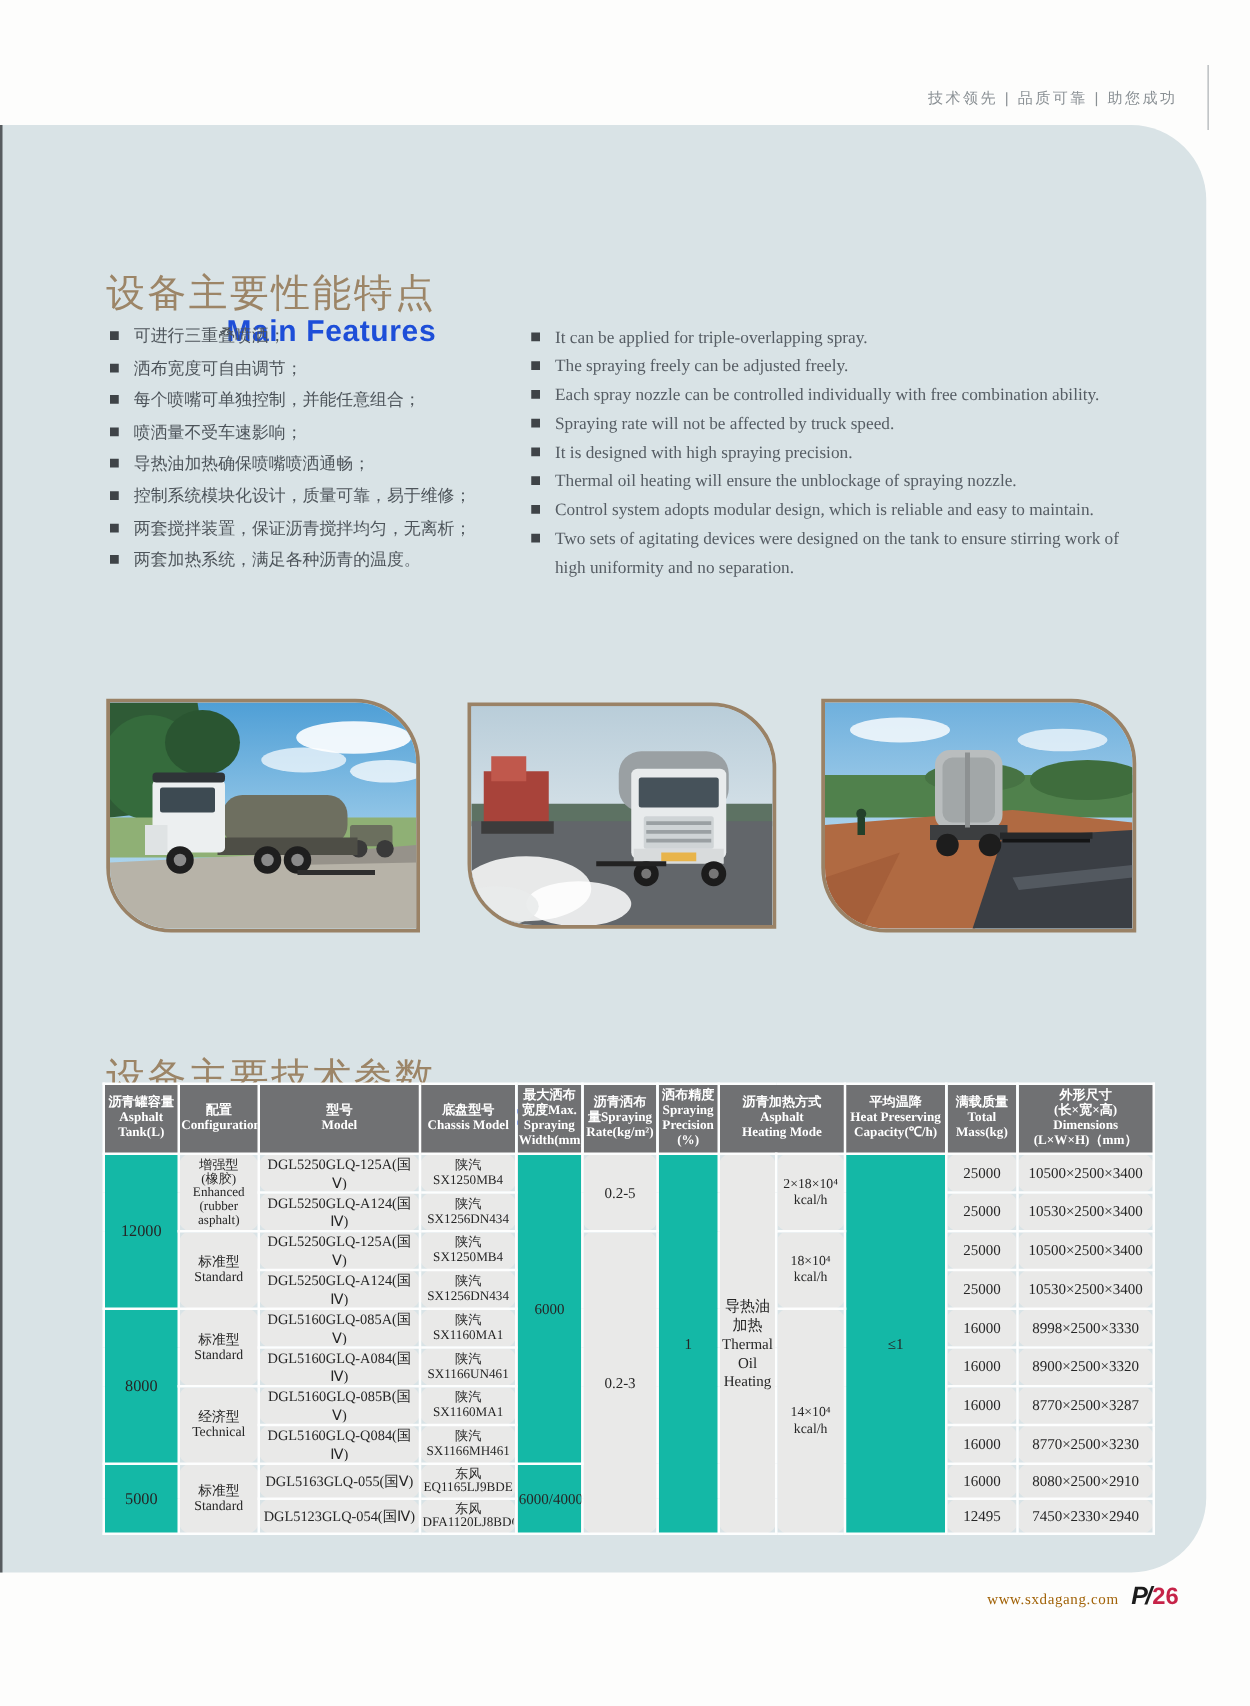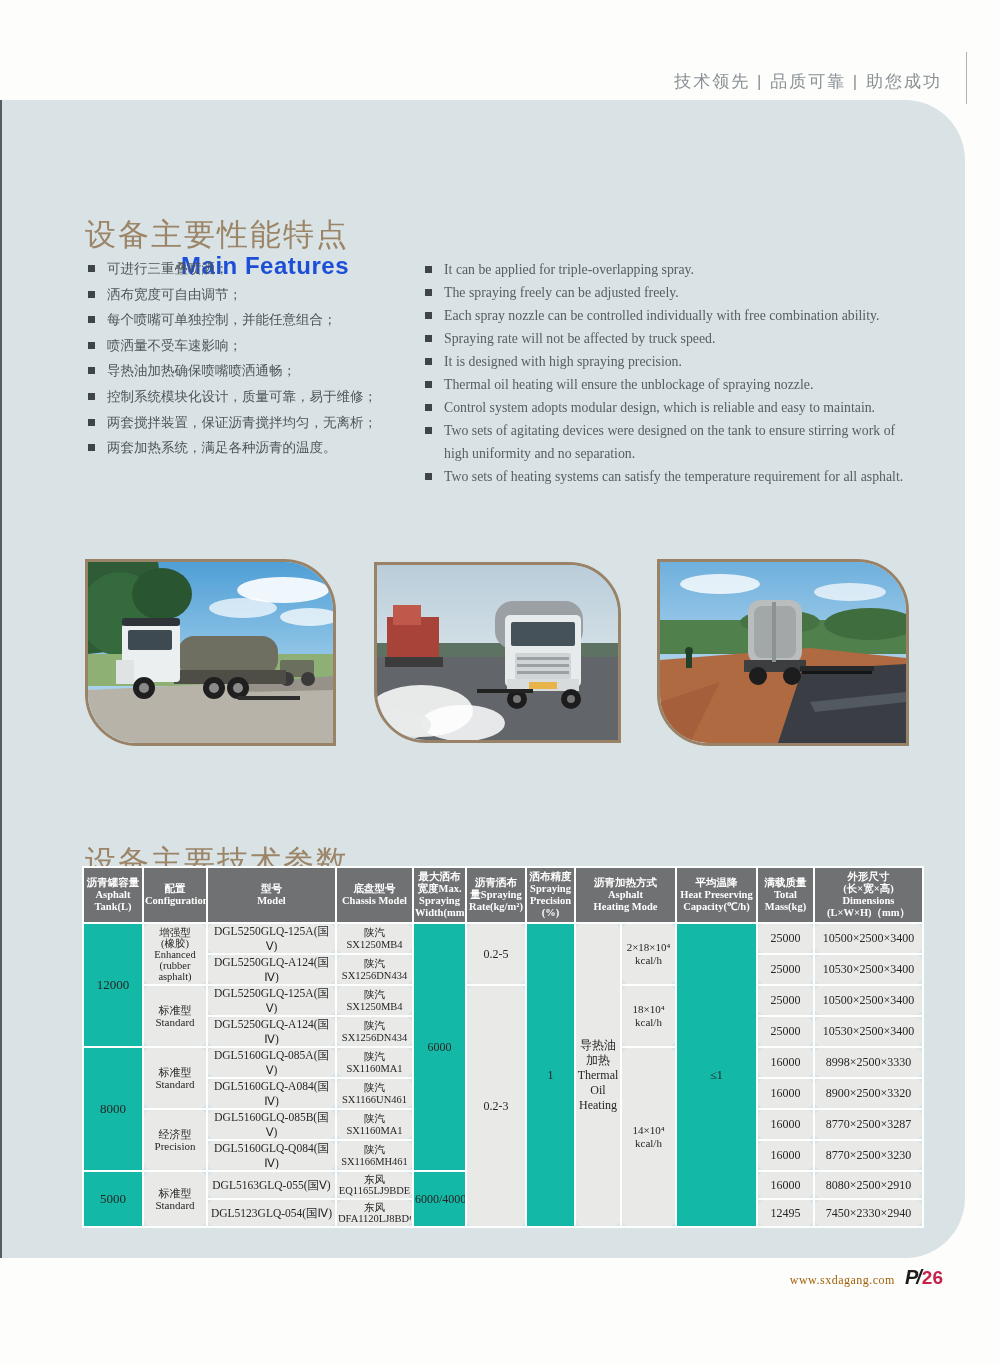--- a/index.html
+++ b/index.html
@@ -1,19 +1,19 @@
 <!DOCTYPE html>
 <html><head>
 <meta charset="utf-8">
 <style>
   html,body{margin:0;padding:0;background:#fff;}
   #page{position:relative;width:1000px;height:1365px;background:#fdfdfc;overflow:hidden;
         font-family:"Liberation Sans",sans-serif;}
   
-  .slogan{position:absolute;top:70px;right:58px;font-size:17px;color:#8a9094;letter-spacing:2px;}
+  .slogan{position:absolute;top:70px;right:58px;font-size:12px;color:#8a9094;letter-spacing:2px;}
   .hrule{position:absolute;top:52px;right:33px;width:1px;height:52px;background:#aeb3b5;}
   
   .panel{position:absolute;left:0;top:100px;width:965px;height:1158px;background:#d9e3e6;
          border-radius:0 60px 60px 0;}
   .panel-edge{position:absolute;left:0;top:100px;width:2px;height:1158px;background:#575c5f;}
   
   .sec-title{position:absolute;left:85px;}
   .t-zh{font-size:31px;line-height:35px;color:#9c8567;letter-spacing:2px;margin-top:44px;}
   .t-en{font-size:24px;line-height:28px;color:#1d4ed8;font-weight:bold;letter-spacing:.5px;text-align:right;}
   .t-en.wide{word-spacing:7px;}
@@ -88,21 +88,20 @@
 
   <ul class="flist en-list">
     <li><span class="sq"></span><span>It can be applied for triple-overlapping spray.</span></li>
     <li><span class="sq"></span><span>The spraying freely can be adjusted freely.</span></li>
     <li><span class="sq"></span><span>Each spray nozzle can be controlled individually with free combination ability.</span></li>
     <li><span class="sq"></span><span>Spraying rate will not be affected by truck speed.</span></li>
     <li><span class="sq"></span><span>It is designed with high spraying precision.</span></li>
     <li><span class="sq"></span><span>Thermal oil heating will ensure the unblockage of spraying nozzle.</span></li>
     <li><span class="sq"></span><span>Control system adopts modular design, which is reliable and easy to maintain.</span></li>
     <li><span class="sq"></span><span>Two sets of agitating devices were designed on the tank to ensure stirring work of high uniformity and no separation.</span></li>
-    <li><span class="sq"></span><span>Two sets of heating systems can satisfy the temperature requirement for all asphalt.</span></li>
   </ul>
 
   <div id="photo1" class="photo">
     <svg viewBox="0 0 245 181" preserveAspectRatio="none">
       <defs>
           <linearGradient id="sky1" x1="0" y1="0" x2="0" y2="1">
         <stop offset="0" stop-color="#4f9fd6"></stop>
             <stop offset="1" stop-color="#cfe9f6"></stop>
           </linearGradient>
         </defs>
@@ -320,21 +319,21 @@
     </tr>
     <tr class="r">
       <td class="light c-model">DGL5160GLQ-A084(国Ⅳ)</td>
       <td class="light c-chassis">陕汽
 SX1166UN461</td>
       <td class="light c-mass">16000</td>
       <td class="light c-dim">8900×2500×3320</td>
     </tr>
     <tr class="r">
       <td rowspan="2" class="light c-config">经济型
-Precision</td>
+Technical</td>
       <td class="light c-model">DGL5160GLQ-085B(国Ⅴ)</td>
       <td class="light c-chassis">陕汽
 SX1160MA1</td>
       <td class="light c-mass">16000</td>
       <td class="light c-dim">8770×2500×3287</td>
     </tr>
     <tr class="r">
       <td class="light c-model">DGL5160GLQ-Q084(国Ⅳ)</td>
       <td class="light c-chassis">陕汽
 SX1166MH461</td>

